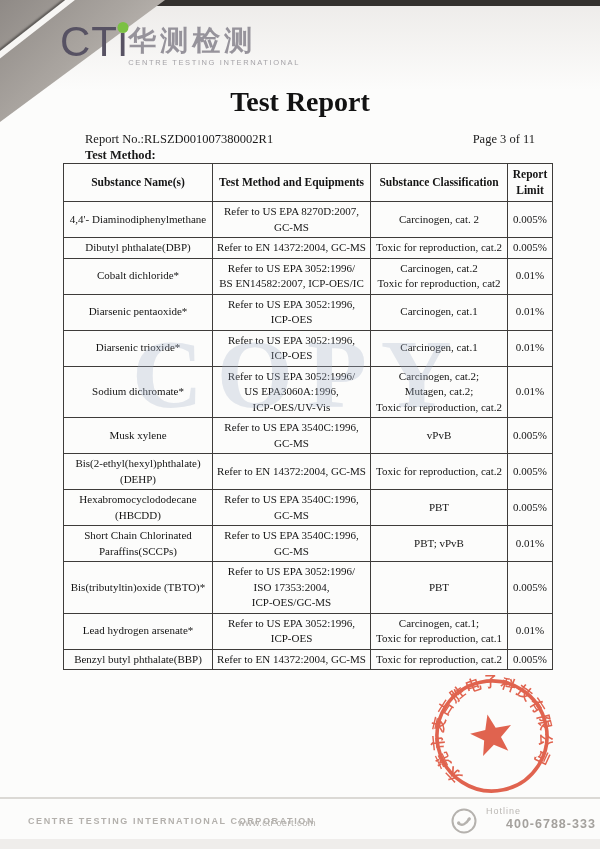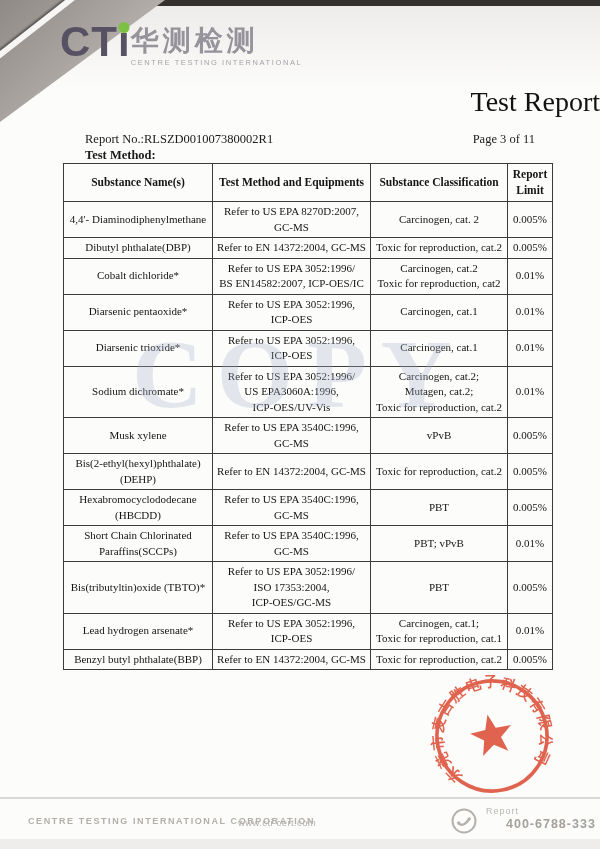--- a/index.html
+++ b/index.html
@@ -12,33 +12,33 @@
   
   .topbar{position:absolute;top:0;left:0;width:600px;height:6px;background:#34312e;}
   .wedge{position:absolute;top:0;left:0;width:165px;height:122px;
     background:linear-gradient(135deg,#8f8a86 0%,#aaa5a0 45%,#c2beb9 80%);
     clip-path:polygon(0 0,165px 0,0 122px);}
   .slash{position:absolute;top:58px;left:-8px;width:130px;height:6px;background:#f7f6f4;
     transform:rotate(-38deg);transform-origin:left center;box-shadow:0 -2px 2px rgba(40,38,36,.55);}
 
   
   .logo{position:absolute;top:20px;left:60px;display:flex;align-items:flex-start;}
-  .logo-cti{font-family:"Liberation Sans",sans-serif;font-weight:bold;font-size:42px;
+  .logo-cti{font-family:"Liberation Sans",sans-serif;font-weight:normal;font-size:42px;
     line-height:44px;color:#575263;letter-spacing:1px;}
   .logo-i{position:relative;display:inline-block;}
   .logo-i::after{content:'';position:absolute;top:2px;left:50%;transform:translateX(-50%);
     width:11px;height:11px;border-radius:50%;background:#7bc143;}
   .logo-cn{margin-top:6px;}
   .logo-zh{font-family:"Liberation Sans",sans-serif;font-weight:bold;font-size:28px;
     line-height:30px;color:#96939b;letter-spacing:4px;}
   .logo-sub{font-family:"Liberation Sans",sans-serif;font-size:7.5px;letter-spacing:1.6px;
     color:#a5a3a8;margin-top:2px;}
 
-  .title{position:absolute;top:86px;left:0;width:600px;text-align:right;
-    font-weight:normal;font-size:28px;color:#121212;}
+  .title{position:absolute;top:86px;left:0;width:600px;text-align:center;
+    font-weight:bold;font-size:28px;color:#121212;}
 
   .meta{position:absolute;top:132px;left:85px;width:450px;display:flex;
     justify-content:space-between;font-size:12.5px;color:#1a1a1a;}
   .test-method{position:absolute;top:148px;left:85px;font-size:12.5px;font-weight:bold;color:#1a1a1a;}
 
   
   .copy-wm{position:absolute;top:318px;left:132px;font-family:Liberation Serif, serif;
     font-weight:bold;font-size:98px;letter-spacing:14px;color:rgba(165,178,202,0.30);
     pointer-events:none;z-index:3;}
 
@@ -225,18 +225,18 @@
     <span class="f-company">CENTRE TESTING INTERNATIONAL CORPORATION</span>
     <span class="f-web">www.cti-cert.com</span>
     <span class="f-email">E-mail:info@cti-cert.com</span>
     <svg class="f-phone" viewBox="0 0 28 28">
       <circle cx="14" cy="14" r="11.5" fill="none" stroke="#b5b2ae" stroke-width="2"></circle>
       <path d="M8.5 16.5 Q14 20.5 19.5 11.5" fill="none" stroke="#b5b2ae" stroke-width="2.4" stroke-linecap="round"></path>
       <circle cx="8.7" cy="15.8" r="1.6" fill="#b5b2ae"></circle>
       <circle cx="19.1" cy="12" r="1.6" fill="#b5b2ae"></circle>
     </svg>
     <div class="f-hot">
-      <div class="f-hot-label">Report</div>
+      <div class="f-hot-label">Hotline</div>
       <div class="f-hot-num">400-6788-333</div>
     </div>
   </div>
 
 </div>
 
 </body></html>

